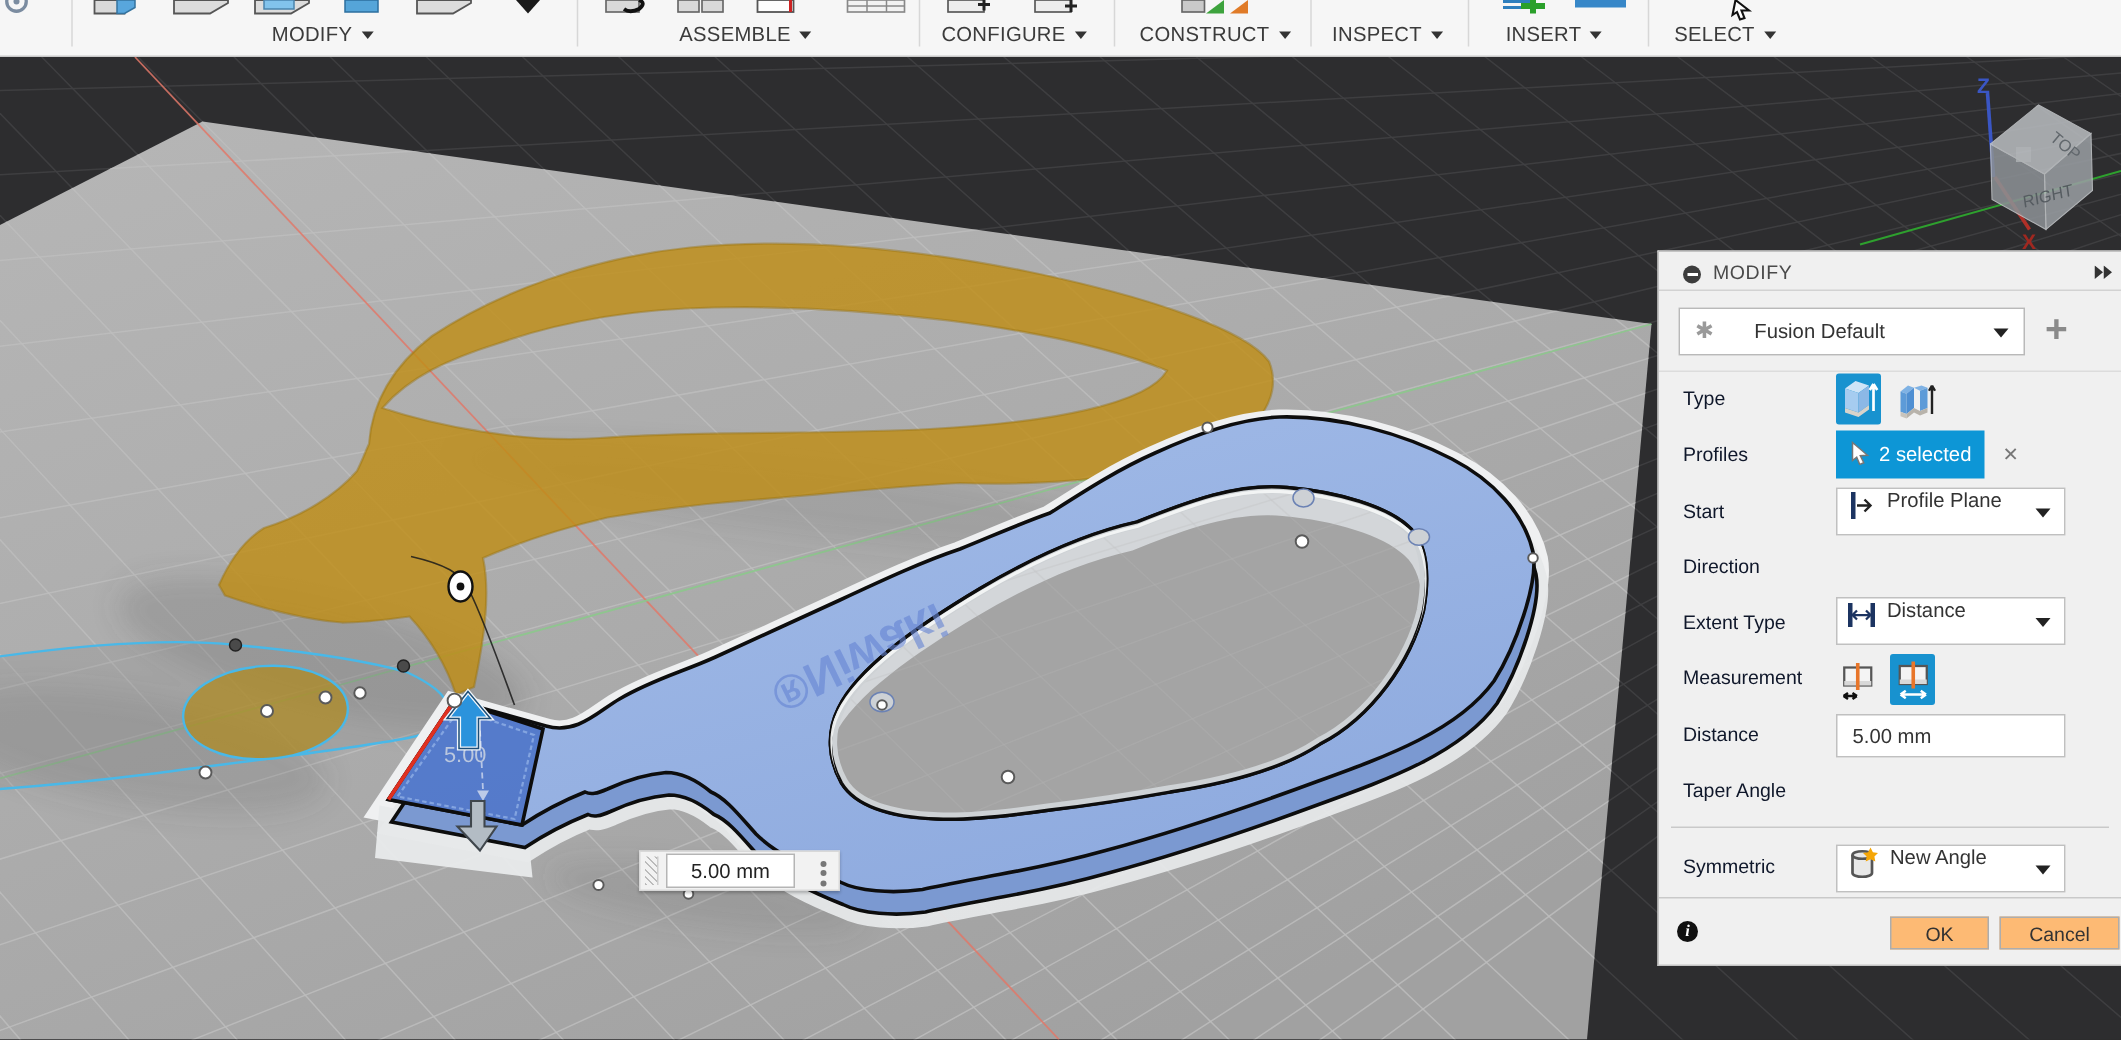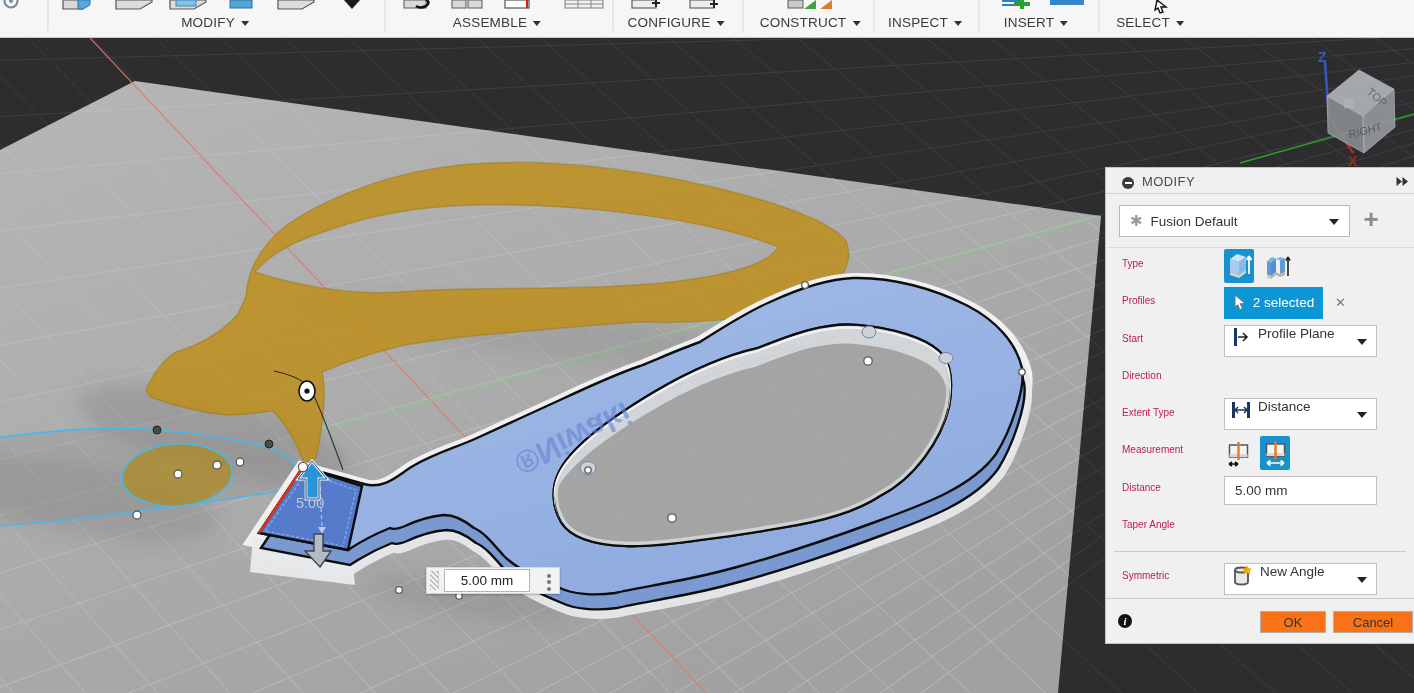--- a/index.html
+++ b/index.html
@@ -8,29 +8,29 @@
 .tri{display:inline-block;width:0;height:0;border-left:4.5px solid transparent;border-right:4.5px solid transparent;border-top:5px solid #333;margin-left:6px;vertical-align:middle}
 #panel{position:absolute;left:1105px;top:167px;width:309px;height:477px;background:#f0f0f0;z-index:4;border:1px solid #c4c4c4;border-right:none;font-size:13px;color:#3c3c3c}
 .phead{position:absolute;left:0;top:0;width:100%;height:26px;border-bottom:1px solid #d2d2d2}
 .pcirc{position:absolute;left:16px;top:9px;width:12px;height:12px;background:#3c3c3c;border-radius:50%}
 .pcirc:after{content:"";position:absolute;left:2.5px;top:5px;width:7px;height:2px;background:#fff}
 .ptitle{position:absolute;left:36px;top:6px;font-size:13px;color:#4a4a4a;letter-spacing:0.4px}
 .parr{position:absolute;right:5px;top:9px}
 .preset{position:absolute;left:13px;top:37px;width:231px;height:32px;background:#fff;border:1px solid #b9b9b9;line-height:30px;padding-left:10px;font-size:13.5px;color:#333}
 .ast{color:#9a9a9a;font-size:15px}
 .plus{position:absolute;left:250px;top:36px;width:30px;height:33px;font-size:26px;color:#8a8a8a;text-align:center;line-height:31px;font-weight:bold}
-.plab{position:absolute;left:16px;font-size:10px;color:#be185d}
+.plab{position:absolute;left:16px;font-size:13px;color:#0f172a}
 .pbtn-blue{position:absolute;left:118px;top:119px;width:99px;height:32px;background:#0d96d6;color:#fff;font-size:13.5px;text-align:center;line-height:32px}
 .pX{position:absolute;left:229px;top:127px;color:#777;font-size:13px}
 .psel{position:absolute;left:118px;width:153px;height:32px;background:#fff;border:1px solid #c0c0c0;display:flex;align-items:flex-start;padding-left:5px;gap:6px;font-size:13.5px;color:#333}
 .caret{position:absolute;right:9px;top:13px;width:0;height:0;border-left:5px solid transparent;border-right:5px solid transparent;border-top:6px solid #222}
 .pinput{position:absolute;left:118px;width:153px;height:29px;background:#fff;border:1px solid #c0c0c0;line-height:27px;padding-left:10px;font-size:13.5px;color:#333}
 .pfoot{position:absolute;left:0;top:430px;width:100%;height:47px;border-top:1px solid #c9c9c9}
 .info{position:absolute;left:12px;top:15px;width:14px;height:14px;background:#111;color:#fff;border-radius:50%;text-align:center;font-size:11px;line-height:14px;font-weight:bold;font-family:"Liberation Serif",serif;font-style:italic}
-.pbtn{position:absolute;top:12px;height:22px;background:#f97316;border:1px solid #adadad;font-size:13px;color:#333;font-family:"Liberation Sans",sans-serif}
+.pbtn{position:absolute;top:12px;height:22px;background:#fdba74;border:1px solid #adadad;font-size:13px;color:#333;font-family:"Liberation Sans",sans-serif}
 #dimbox{position:absolute;left:426px;top:567px;width:134px;height:27px;background:#f2f2f2;border:1px solid #d8d8d8;z-index:3;box-shadow:0 1px 2px rgba(0,0,0,0.25)}
 .grip{position:absolute;left:3px;top:3px;width:9px;height:19px;background:repeating-linear-gradient(45deg,#bbb 0,#bbb 1px,transparent 1px,transparent 3.5px);border-right:1px solid #ccc}
 .dfield{position:absolute;left:17px;top:1px;width:86px;height:23px;background:#fff;border:1px solid #b5b5b5;font-size:13.5px;color:#222;text-align:center;line-height:22px}
 .ddots{position:absolute;right:8px;top:3px}
 .ddots i{display:block;width:4px;height:4px;border-radius:50%;background:#777;margin:2.5px 0}
 </style></head>
 <body>
 <div id="stage">
 <svg width="1414" height="693" viewBox="0 0 1414 693" style="position:absolute;left:0;top:0">
       <defs>
@@ -348,21 +348,21 @@
 </div>
 
 <div id="panel">
  <div class="phead">
         <span class="pcirc"></span>
         <span class="ptitle">MODIFY</span>
    <svg class="parr" width="13" height="9" viewBox="0 0 13 9">
           <path d="M0.5,0 L6,4.5 L0.5,9 Z M6.5,0 L12,4.5 L6.5,9 Z" fill="#333"></path>
         </svg>
  </div>
- <div class="preset"><span class="ast">✱</span><span style="margin-left:8px">Fusion Default</span><span class="caret" style="right:10px;top:13px"></span></div>
+ <div class="preset"><span class="ast">✱</span><span style="margin-left:27px">Fusion Default</span><span class="caret" style="right:10px;top:13px"></span></div>
  <div class="plus">+</div>
  <div style="position:absolute;left:0;top:79px;width:100%;border-top:1px solid #dcdcdc"></div>
  <div class="plab" style="top:90px">Type</div>
  <div style="position:absolute;left:118px;top:81px;width:30px;height:34px;background:#1892cf;border-radius:2px"><svg width="29" height="33" viewBox="0 0 29 33">
           <polygon points="6,10 13,5 22,8 15,13" fill="#cfe4f7"></polygon>
           <polygon points="6,10 15,13 15,26 6,23" fill="#a6ccf0"></polygon>
           <polygon points="15,13 22,8 22,21 15,26" fill="#8cb8e6"></polygon>
           <polygon points="6,23 15,26 22,21 22,24 15,29 6,26" fill="#d8d3cb"></polygon>
           <path d="M25,7 L25,25 M25,7 L22.5,11 M25,7 L27.5,11" stroke="#fff" stroke-width="1.8" fill="none"></path>
         </svg></div>

